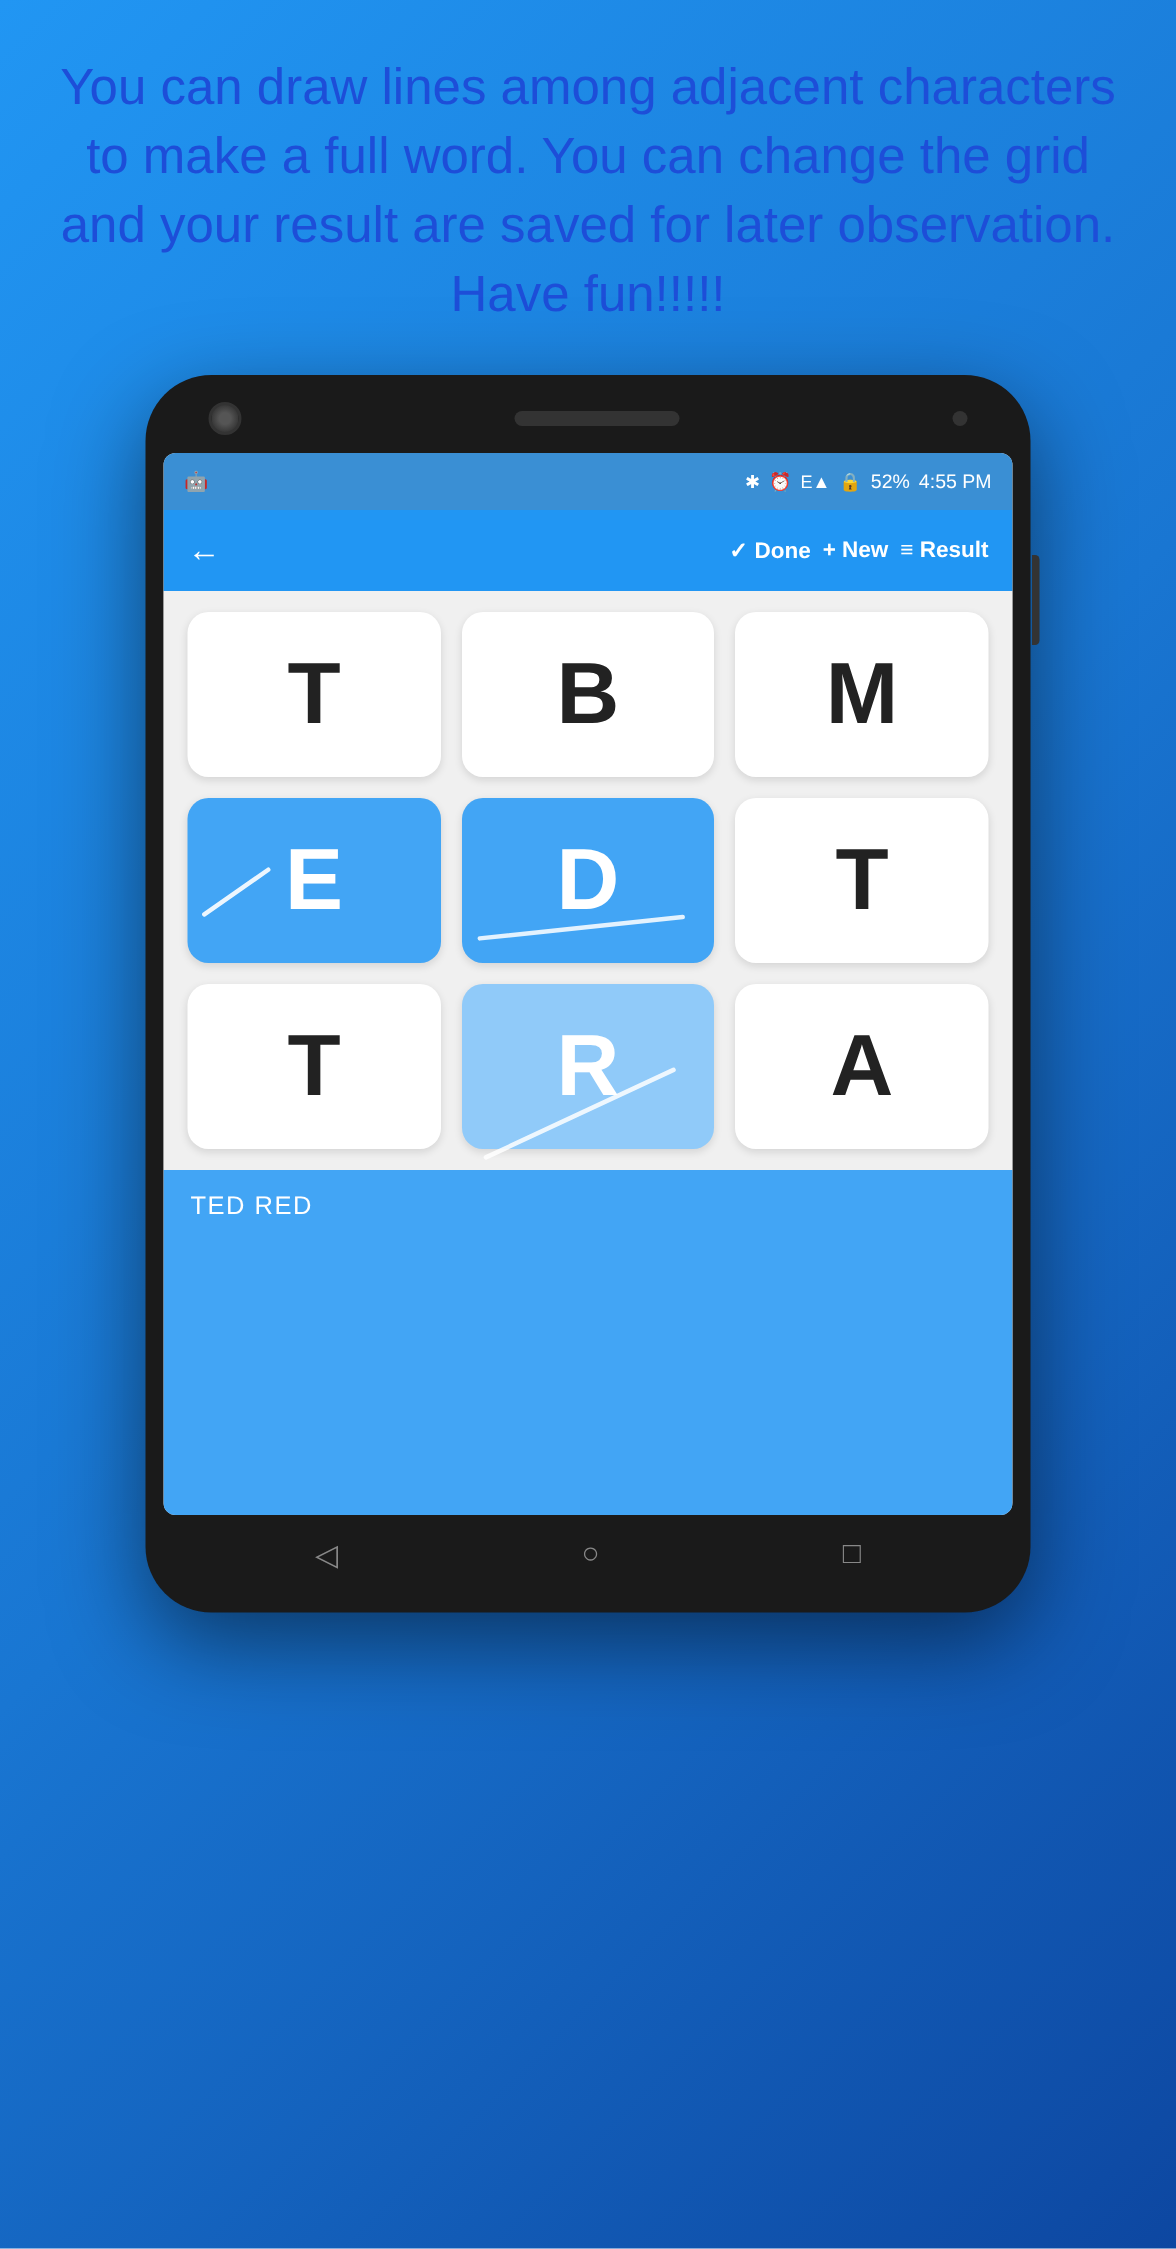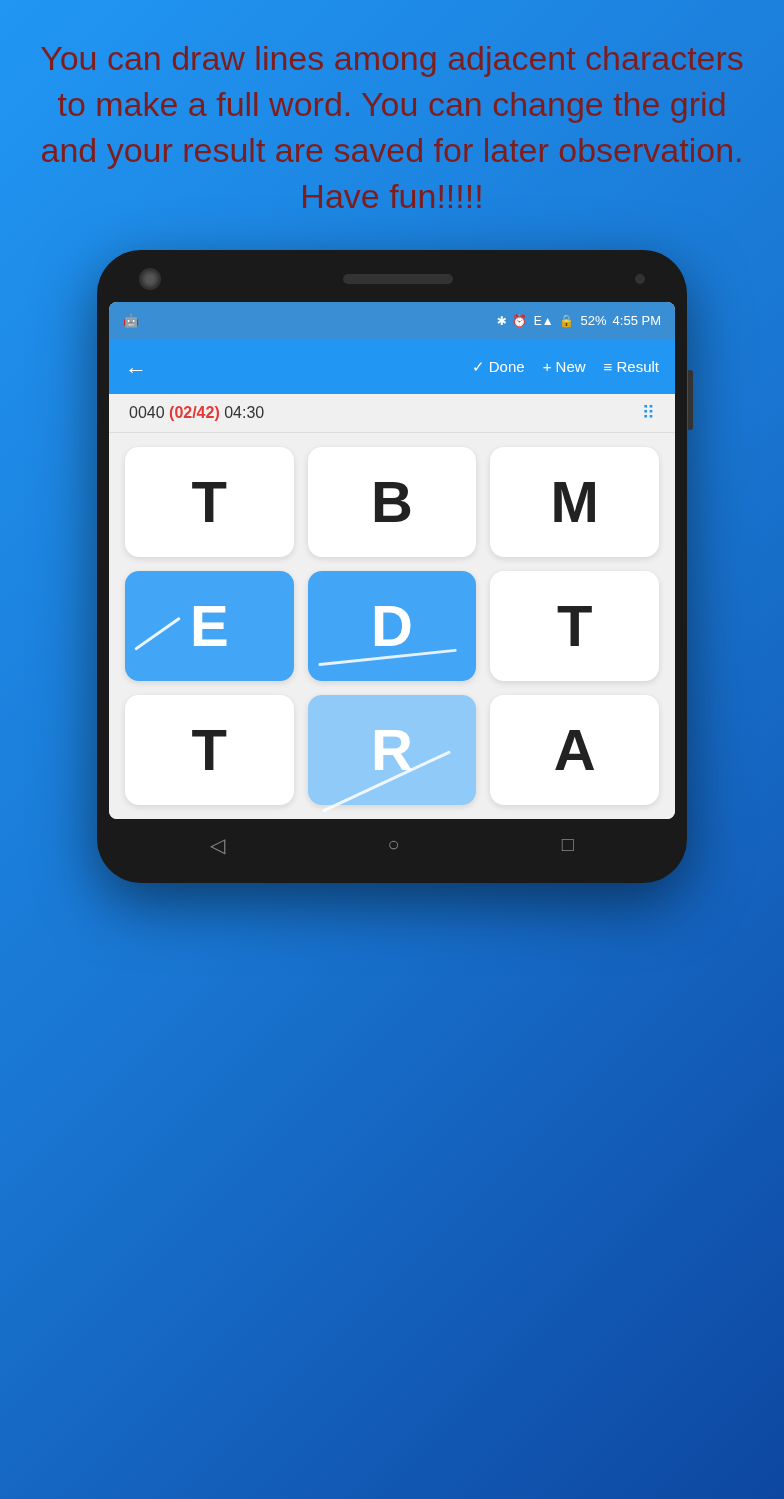--- a/index.html
+++ b/index.html
@@ -9,21 +9,21 @@
       height: 1499px;
       background: linear-gradient(135deg, #2196F3 0%, #1976D2 50%, #0D47A1 100%);
       font-family: 'Segoe UI', Arial, sans-serif;
       overflow: hidden;
       display: flex;
       flex-direction: column;
       align-items: center;
     }
 
     .headline {
-      color: #7f1d1d;
+      color: #1d4ed8;
       font-size: 34px;
       text-align: center;
       padding: 36px 40px 30px 40px;
       line-height: 1.35;
       font-weight: 400;
     }
 
     
     .phone {
       width: 590px;
@@ -111,22 +111,23 @@
     }
 
     .app-bar-back {
       color: #fff;
       font-size: 22px;
       cursor: pointer;
     }
 
     .app-bar-actions {
       display: flex;
-      gap: 18px;
-      align-items: center;
+      gap: 8px;
+      align-items: center;
+      font-weight: bold;
     }
 
     .app-bar-btn {
       color: #fff;
       font-size: 15px;
       cursor: pointer;
       display: flex;
       align-items: center;
       gap: 4px;
     }
@@ -298,28 +299,20 @@
 
     <div class="app-bar">
       <span class="app-bar-back">←</span>
       <div class="app-bar-actions">
         <span class="app-bar-btn">✓ Done</span>
         <span class="app-bar-btn">+ New</span>
         <span class="app-bar-btn">≡ Result</span>
       </div>
     </div>
 
-    <div class="timer-row">
-      <span class="timer-text">
-        <span>0040</span>
-        <span class="timer-count">(02/42)</span>
-        <span>04:30</span>
-      </span>
-      <span class="grid-icon">⠿</span>
-    </div>
 
     <div class="letter-grid">
 
       <div class="letter-cell normal">
         <span>T</span>
       </div>
       <div class="letter-cell normal">
         <span>B</span>
       </div>
       <div class="letter-cell normal">
@@ -344,20 +337,23 @@
       <div class="letter-cell active-light">
         <span>R</span>
         <div class="line-overlay" style="transform: rotate(-25deg); bottom: 22px; left: 8px; right: 20px;"></div>
       </div>
       <div class="letter-cell normal">
         <span>A</span>
       </div>
 
     </div>
 
+    <div class="words-area">
+      <span class="words-text">TED  RED</span>
+    </div>
 
   </div>
 
   <div class="phone-bottom-nav">
     <span class="nav-btn">◁</span>
     <span class="nav-btn">○</span>
     <span class="nav-btn">□</span>
   </div>
 
 </div>

